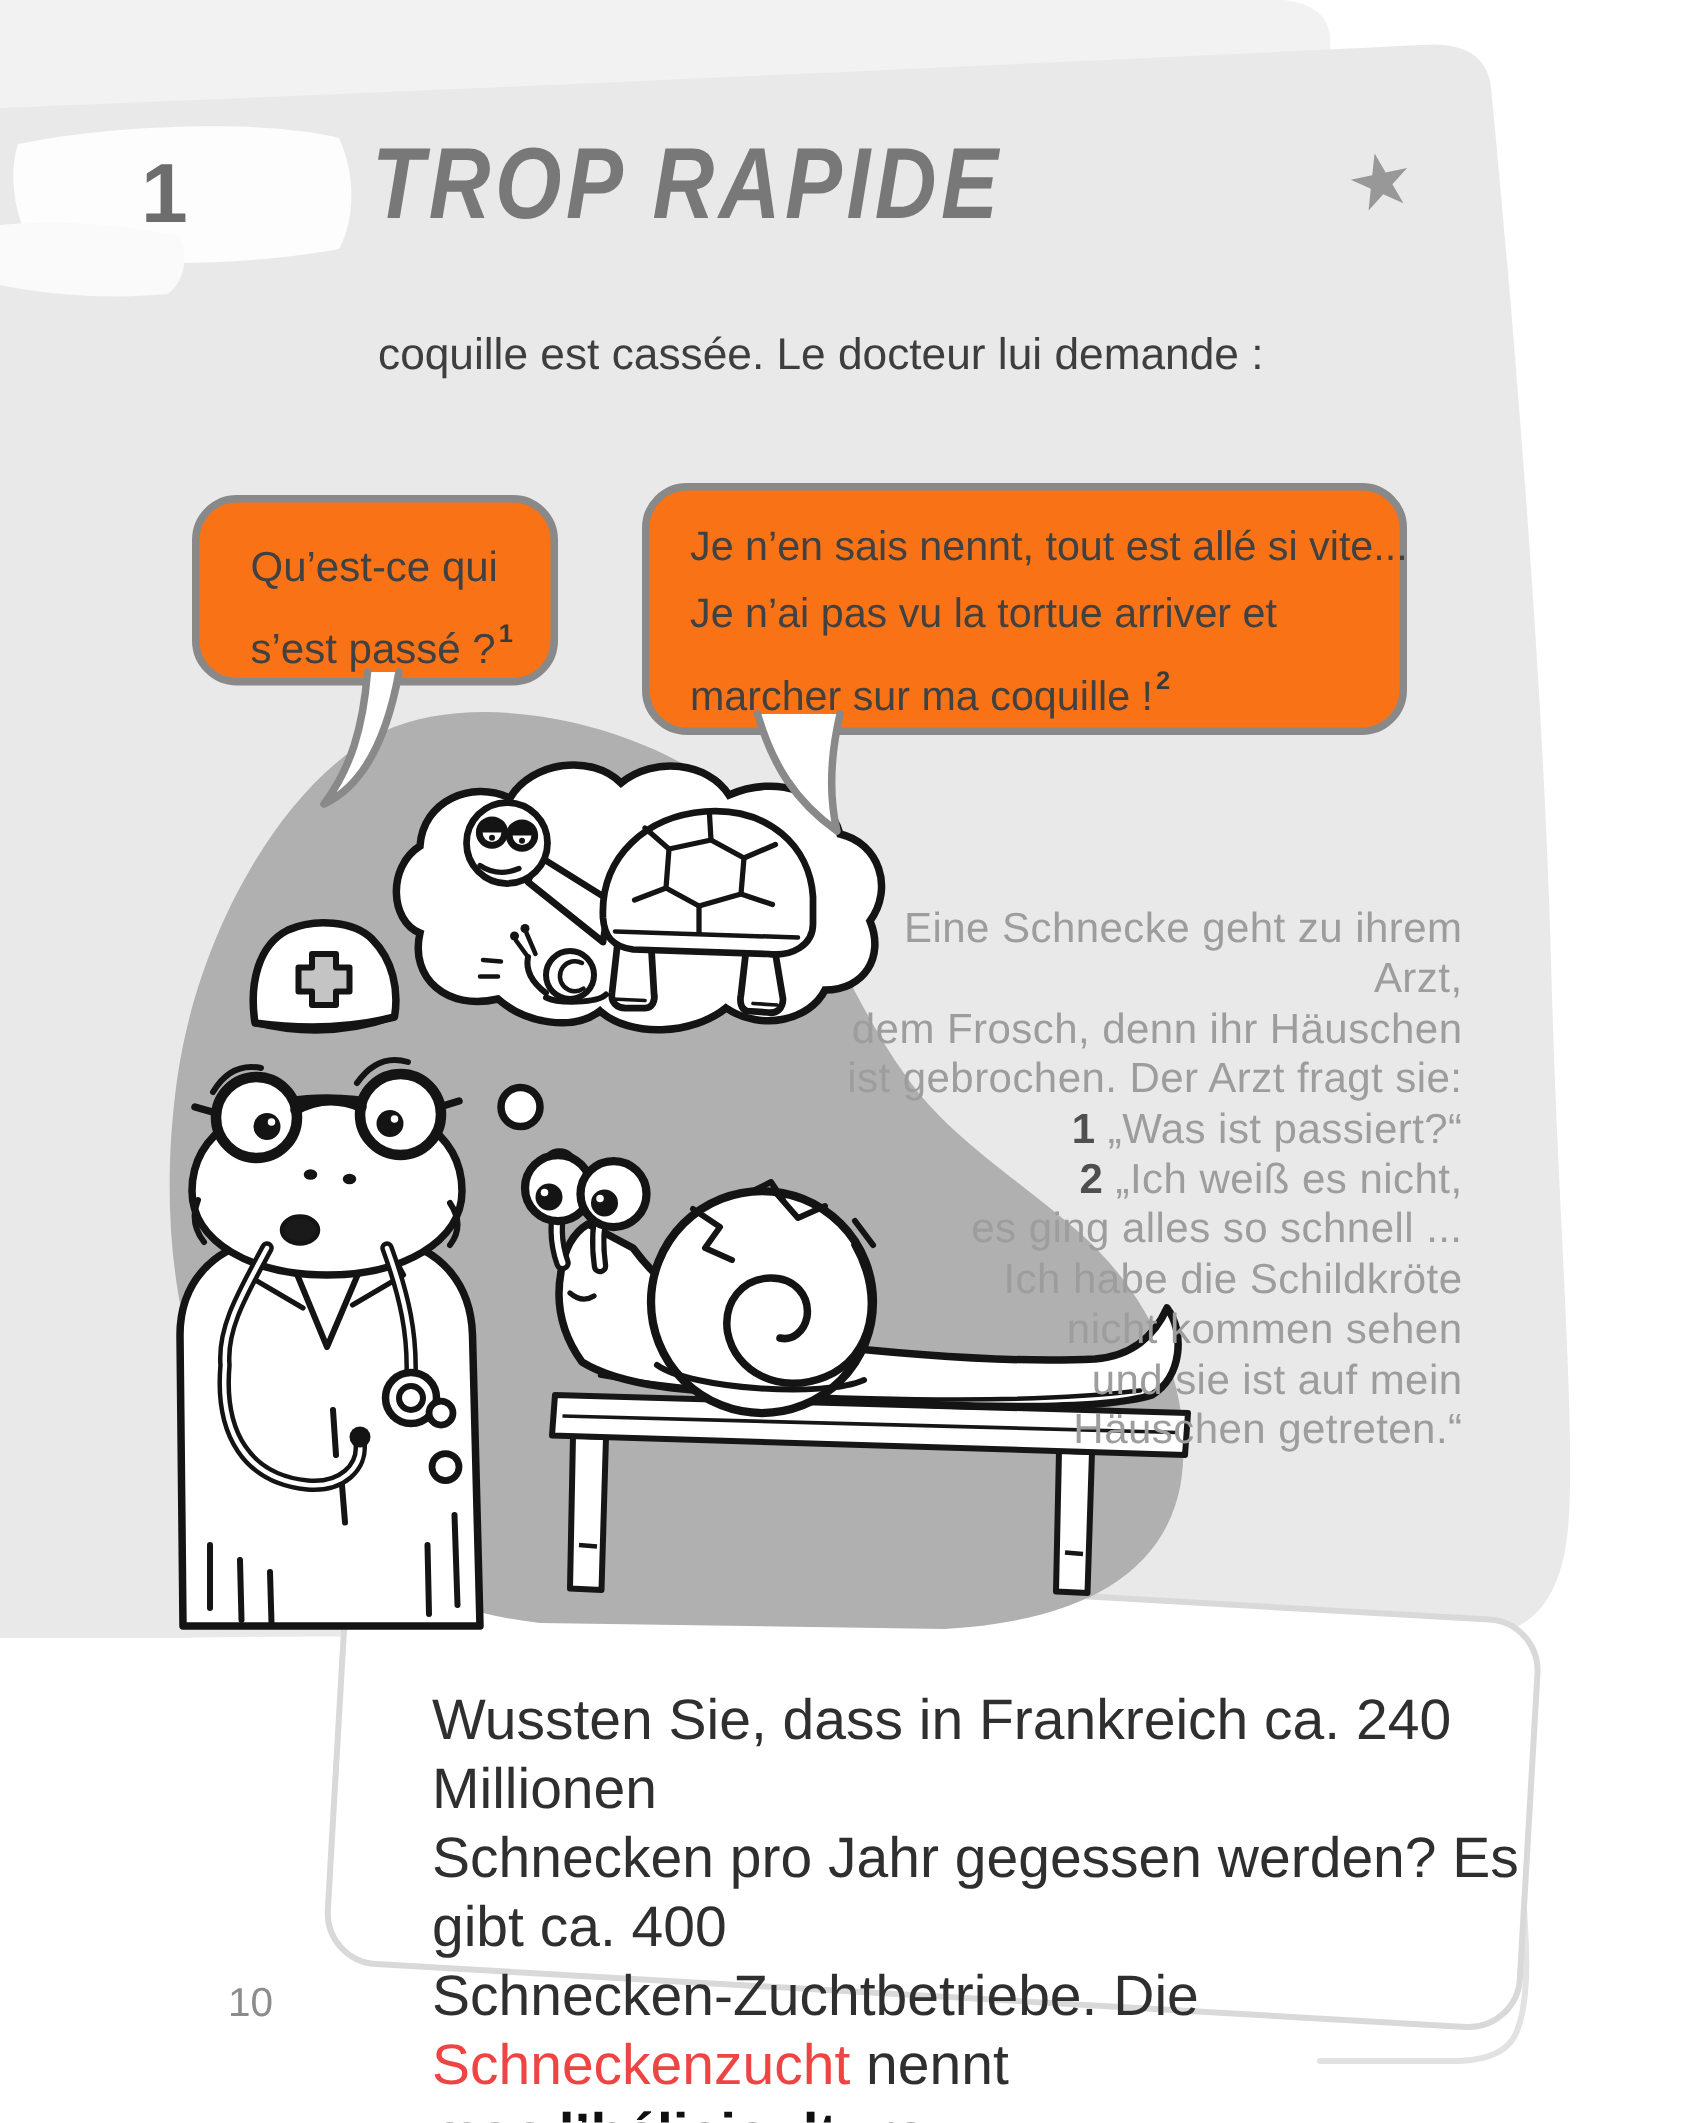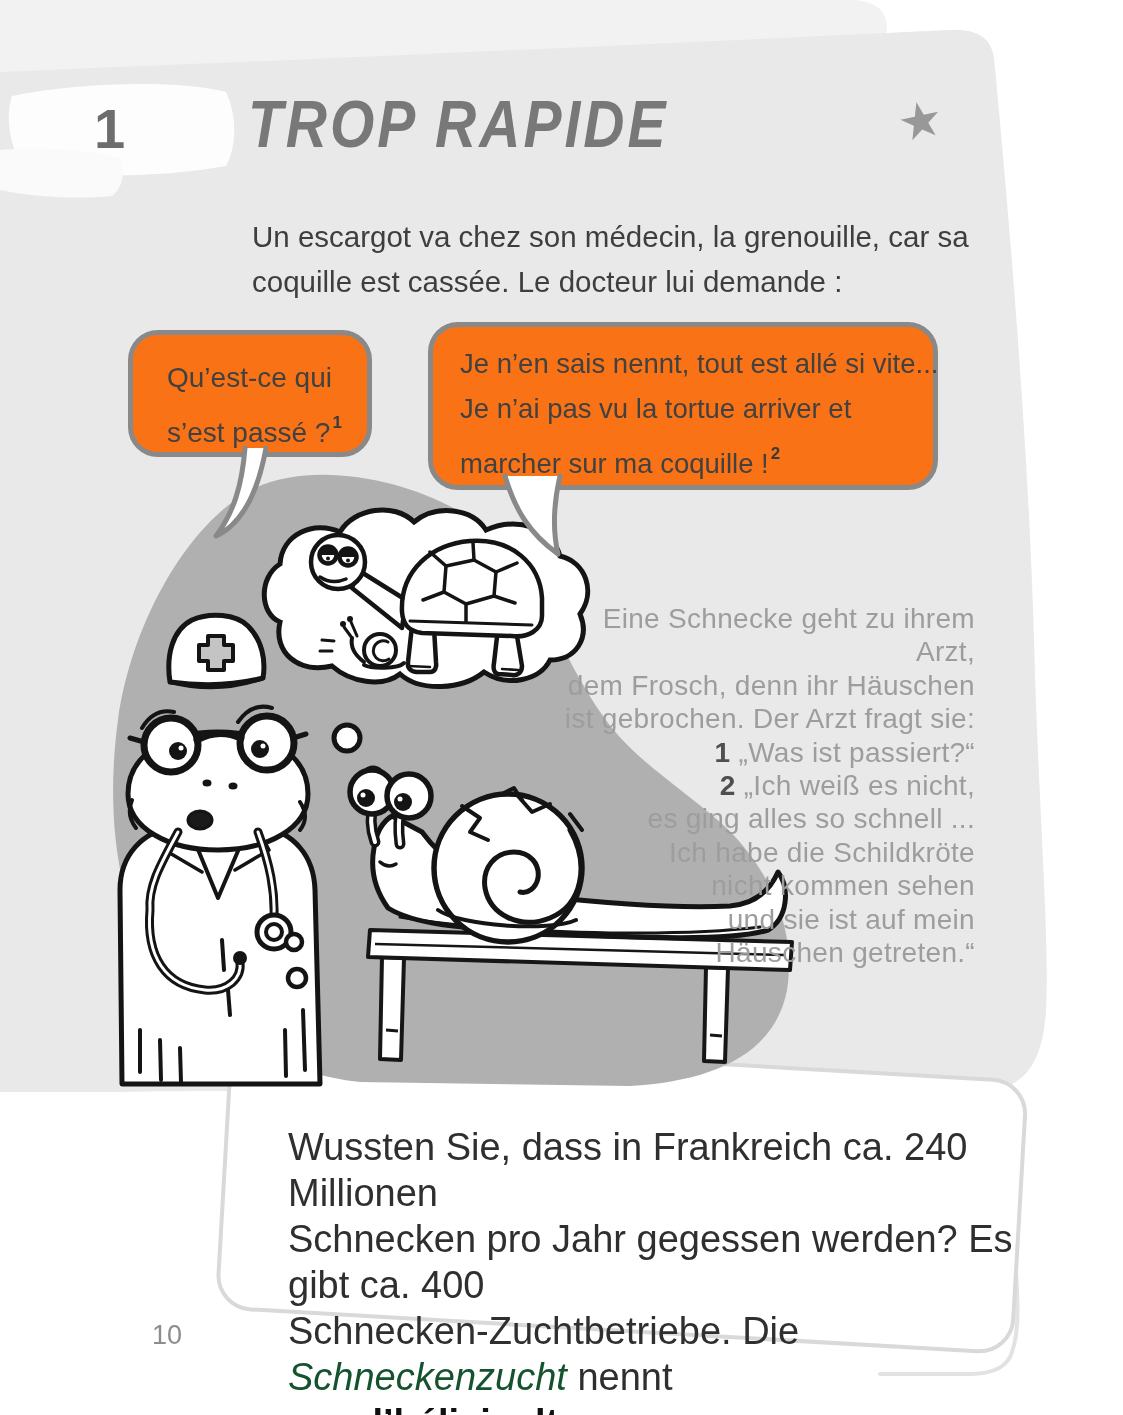--- a/index.html
+++ b/index.html
@@ -47,21 +47,21 @@
   .de-num{font-weight:bold;color:#4f4f4f;}
   
   .fact-card{
     left:228px;top:1036px;width:792px;height:268px;background:#ffffff;
     border:4px solid #d9d9d9;border-radius:36px;
     transform:rotate(3.3deg);transform-origin:40px 40px;z-index:3;
   }
   .fact-text{
     left:288px;top:1124px;width:740px;font-size:38px;line-height:46px;color:#2f2f2f;z-index:4;
   }
-  .fact-italic{font-style:italic;color:#14532d;font-weight:300;}
+  .fact-italic{color:#ef4444;font-weight:300;}
   .fact-bold{font-weight:bold;color:#101010;}
   
   .page-num{left:152px;top:1320px;font-size:27px;color:#8c8c8c;z-index:4;}
   .bg{left:0;top:0;z-index:0;}
   svg{display:block;}
 </style>
 </head>
 <body>
 
 <svg class="abs bg" width="1123" height="1415" viewBox="0 0 1123 1415">
@@ -80,21 +80,20 @@
            C70,200 28,196 0,190 Z" fill="#fafafa"></path>
 
   <path d="M1014,1246 C1018,1295 1020,1330 1012,1352 Q1006,1373 972,1374 L880,1374" fill="none" stroke="#e2e2e2" stroke-width="4" stroke-linecap="round"></path>
 </svg>
 
 <div class="abs chapter-num">1</div>
 <div class="abs title">TROP RAPIDE</div>
 <div class="abs star">★</div>
 
 <div class="abs intro">
-  <div>Un escargot va chez son médecin, la grenouille, car sa</div>
   <div>coquille est cassée. Le docteur lui demande :</div>
 </div>
 
 <svg class="abs scene" width="740" height="630" viewBox="0 0 740 630">
 
   <path d="M185,18 C120,50 62,150 48,250 C35,345 48,435 85,495
            C122,553 200,602 290,612 L560,616 C645,611 705,583 717,520
            C727,458 699,396 650,352 C605,313 562,288 533,246
            C498,198 470,120 430,74 C384,20 258,-16 185,18 Z" fill="#b0b0b0"></path>
 

